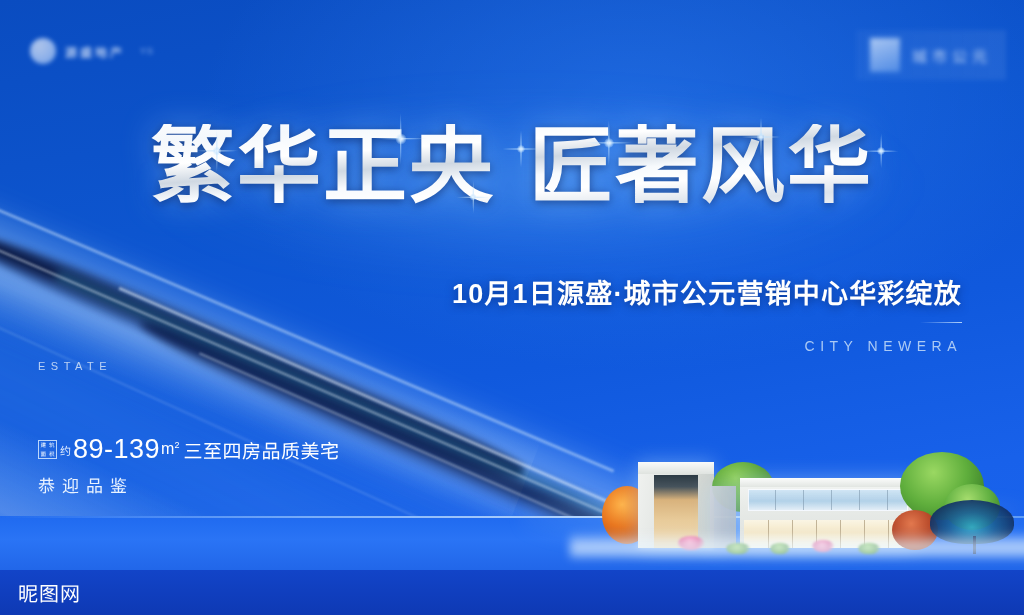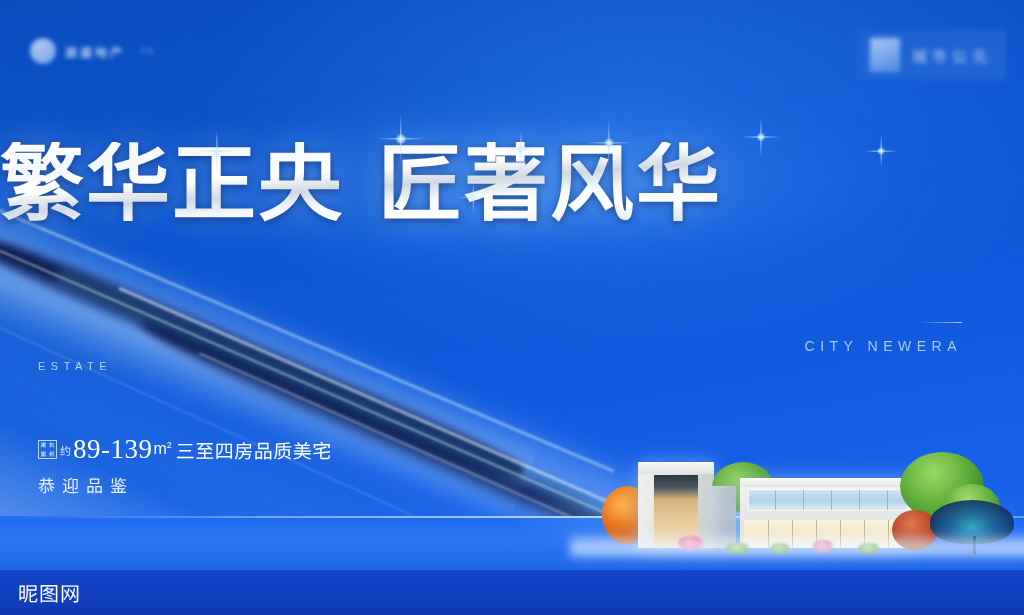--- a/index.html
+++ b/index.html
@@ -177,21 +177,22 @@
   .logo-right .mark {
     width:30px; height:34px;
     background:linear-gradient(160deg, rgba(230,242,255,.95), rgba(150,195,250,.55));
   }
   .logo-right .wordmark {
     font-size:15px; letter-spacing:5px; color:#eef5ff; white-space:nowrap;
   }
 
   
   .headline {
-    position:absolute; left:0; right:0; top:142px;
+    position:absolute; left:0; right:0; top:124px;
+    text-align:center;
     font-family:"Liberation Serif", "DejaVu Serif", serif;
     font-size:84px;
     font-weight:bold;
     line-height:1.02;
     letter-spacing:2px;
     white-space:nowrap;
     background:linear-gradient(176deg,
       #ffffff 0%,
       #f4f8fc 18%,
       #ffffff 33%,
@@ -283,21 +284,21 @@
     text-align:center;
     color:#eaf3ff;
     margin-right:3px;
     overflow:hidden;
   }
   .spec-badge span { display:block; }
   .spec-approx { font-size:11px; color:#e6f0ff; margin-right:2px; }
   .spec-num {
     font-size:27px; color:#ffffff; font-weight:400;
     letter-spacing:0.5px;
-    font-family:Liberation Serif, serif;
+    font-family:Liberation Sans, sans-serif;
   }
   .spec-unit { font-size:16px; color:#ffffff; margin:0 4px 0 1px; }
   .spec-unit sup { font-size:9px; vertical-align:super; }
   .spec-cn { font-size:19px; color:#ffffff; letter-spacing:0.5px; }
 
   .invite {
     position:absolute; left:38px; top:472px;
     font-size:17px; letter-spacing:7px;
     color:#eaf3ff;
     white-space:nowrap;
@@ -528,20 +529,21 @@
   <div class="spark" style="left:760px;  top:136px; --w:44px; --t:2.0px; --c:9px;">
       <i></i>
     </div>
   <div class="spark" style="left:880px;  top:150px; --w:38px; --t:1.8px; --c:8px;">
       <i></i>
     </div>
   <div class="spark" style="left:472px;  top:196px; --w:34px; --t:1.6px; --c:7px;">
       <i></i>
     </div>
 
+  <div class="subtitle">10月1日源盛·城市公元营销中心华彩绽放</div>
   <div class="divider"></div>
   <div class="tagline-en">CITY NEWERA</div>
 
   <div class="brand-en">
     <div>ESTATE</div>
   </div>
 
   <div class="spec">
     <div class="spec-badge">
       <span>建</span>

